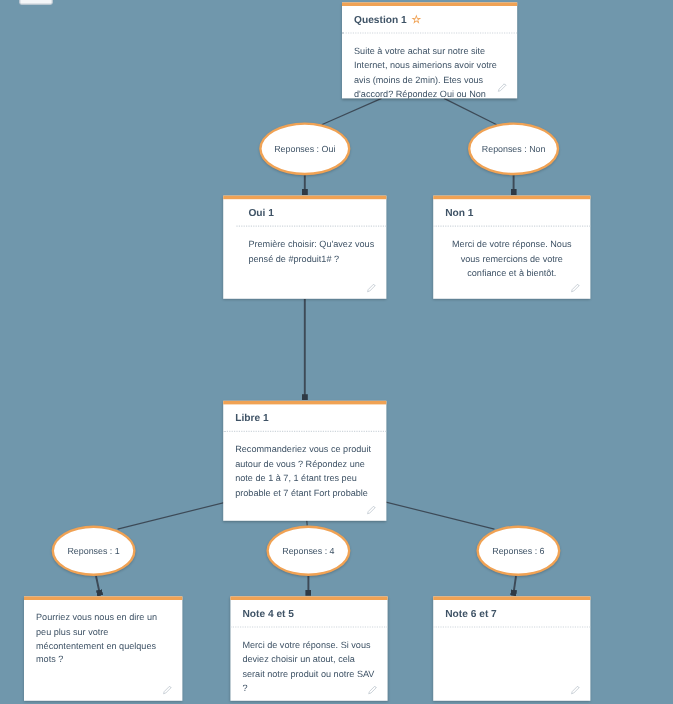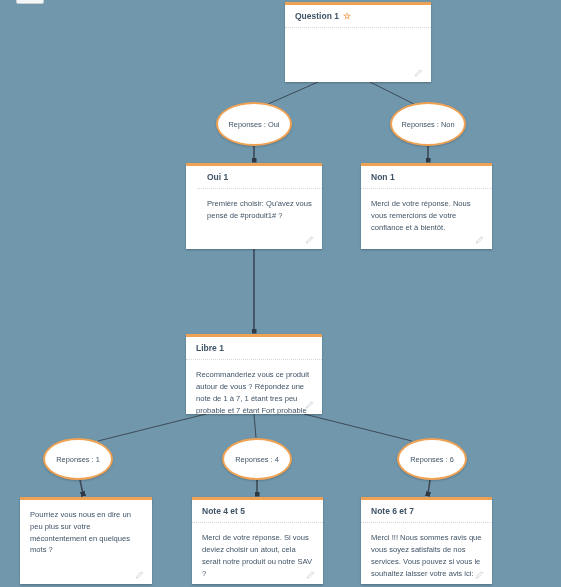--- a/index.html
+++ b/index.html
@@ -122,48 +122,49 @@
         <path d="M 304 414 L 412 441" stroke="#3d4a57" stroke-width="1" fill="none"></path>
         <path d="M 80 480 L 83 494" stroke="#3d4a57" stroke-width="1.6" fill="none" marker-end="url(#sq)"></path>
         <path d="M 257 480 L 257 494" stroke="#3d4a57" stroke-width="1.6" fill="none" marker-end="url(#sq)"></path>
         <path d="M 430 480 L 428 494" stroke="#3d4a57" stroke-width="1.6" fill="none" marker-end="url(#sq)"></path>
       </g>
   </svg>
 
   <div id="nodes">
       <div class="card" style="left: 271px; top: 2px; width: 146px; height: 80px; margin-left: 14px;">
         <div class="card-title">Question 1<span class="star-icon">☆</span></div>
+        <div class="card-body">Suite à votre achat sur notre site Internet, nous aimerions avoir votre avis (moins de 2min). Etes vous d'accord? Répondez Oui ou Non</div>
         <div class="card-foot">
           <svg class="pencil-icon" viewBox="0 0 16 16" xmlns="http://www.w3.org/2000/svg">
             <path d="M2 13l1-3 7-7 2 2-7 7-3 1z" fill="none" stroke="#8a99a8" stroke-width="1.3"></path>
             <path d="M10 3l2 2" stroke="#8a99a8" stroke-width="1.3"></path>
           </svg>
         </div>
       </div>
       <div class="card" style="left: 186px; top: 163px; width: 136px; height: 86px; padding-left: 11px;">
         <div class="card-title">Oui 1</div>
         <div class="card-body">Première choisir: Qu'avez vous pensé de #produit1# ?</div>
         <div class="card-foot">
           <svg class="pencil-icon" viewBox="0 0 16 16" xmlns="http://www.w3.org/2000/svg">
             <path d="M2 13l1-3 7-7 2 2-7 7-3 1z" fill="none" stroke="#8a99a8" stroke-width="1.3"></path>
             <path d="M10 3l2 2" stroke="#8a99a8" stroke-width="1.3"></path>
           </svg>
         </div>
       </div>
-      <div class="card" style="left: 361px; top: 163px; width: 131px; height: 86px;">
+      <div class="card" style="left: 361px; top: 163px; width: 131px; height: 86px; text-align: center;">
         <div class="card-title">Non 1</div>
         <div class="card-body">Merci de votre réponse. Nous vous remercions de votre confiance et à bientôt.</div>
         <div class="card-foot">
           <svg class="pencil-icon" viewBox="0 0 16 16" xmlns="http://www.w3.org/2000/svg">
             <path d="M2 13l1-3 7-7 2 2-7 7-3 1z" fill="none" stroke="#8a99a8" stroke-width="1.3"></path>
             <path d="M10 3l2 2" stroke="#8a99a8" stroke-width="1.3"></path>
           </svg>
         </div>
       </div>
-      <div class="card" style="left: 186px; top: 334px; width: 136px; height: 80px;">
+      <div class="card" style="left: 186px; top: 334px; width: 136px; height: 100px;">
         <div class="card-title">Libre 1</div>
         <div class="card-body">Recommanderiez vous ce produit autour de vous ? Répondez une note de 1 à 7, 1 étant tres peu probable et 7 étant Fort probable</div>
         <div class="card-foot">
           <svg class="pencil-icon" viewBox="0 0 16 16" xmlns="http://www.w3.org/2000/svg">
             <path d="M2 13l1-3 7-7 2 2-7 7-3 1z" fill="none" stroke="#8a99a8" stroke-width="1.3"></path>
             <path d="M10 3l2 2" stroke="#8a99a8" stroke-width="1.3"></path>
           </svg>
         </div>
       </div>
       <div class="card" style="left: 20px; top: 497px; width: 132px; height: 87px;">
@@ -180,21 +181,20 @@
         <div class="card-body">Merci de votre réponse. Si vous deviez choisir un atout, cela serait notre produit ou notre SAV ?</div>
         <div class="card-foot">
           <svg class="pencil-icon" viewBox="0 0 16 16" xmlns="http://www.w3.org/2000/svg">
             <path d="M2 13l1-3 7-7 2 2-7 7-3 1z" fill="none" stroke="#8a99a8" stroke-width="1.3"></path>
             <path d="M10 3l2 2" stroke="#8a99a8" stroke-width="1.3"></path>
           </svg>
         </div>
       </div>
       <div class="card" style="left: 361px; top: 497px; width: 131px; height: 87px;">
         <div class="card-title">Note 6 et 7</div>
-        <div class="card-body">Merci !!! Nous sommes ravis que vous soyez satisfaits de nos services. Vous pouvez si vous le souhaitez laisser votre avis ici:</div>
         <div class="card-foot">
           <svg class="pencil-icon" viewBox="0 0 16 16" xmlns="http://www.w3.org/2000/svg">
             <path d="M2 13l1-3 7-7 2 2-7 7-3 1z" fill="none" stroke="#8a99a8" stroke-width="1.3"></path>
             <path d="M10 3l2 2" stroke="#8a99a8" stroke-width="1.3"></path>
           </svg>
         </div>
       </div>
       <div class="ellipse" style="left: 216px; top: 102px; width: 76px; height: 44px;">
         <span class="ellipse-label">Reponses : Oui</span>
       </div>

